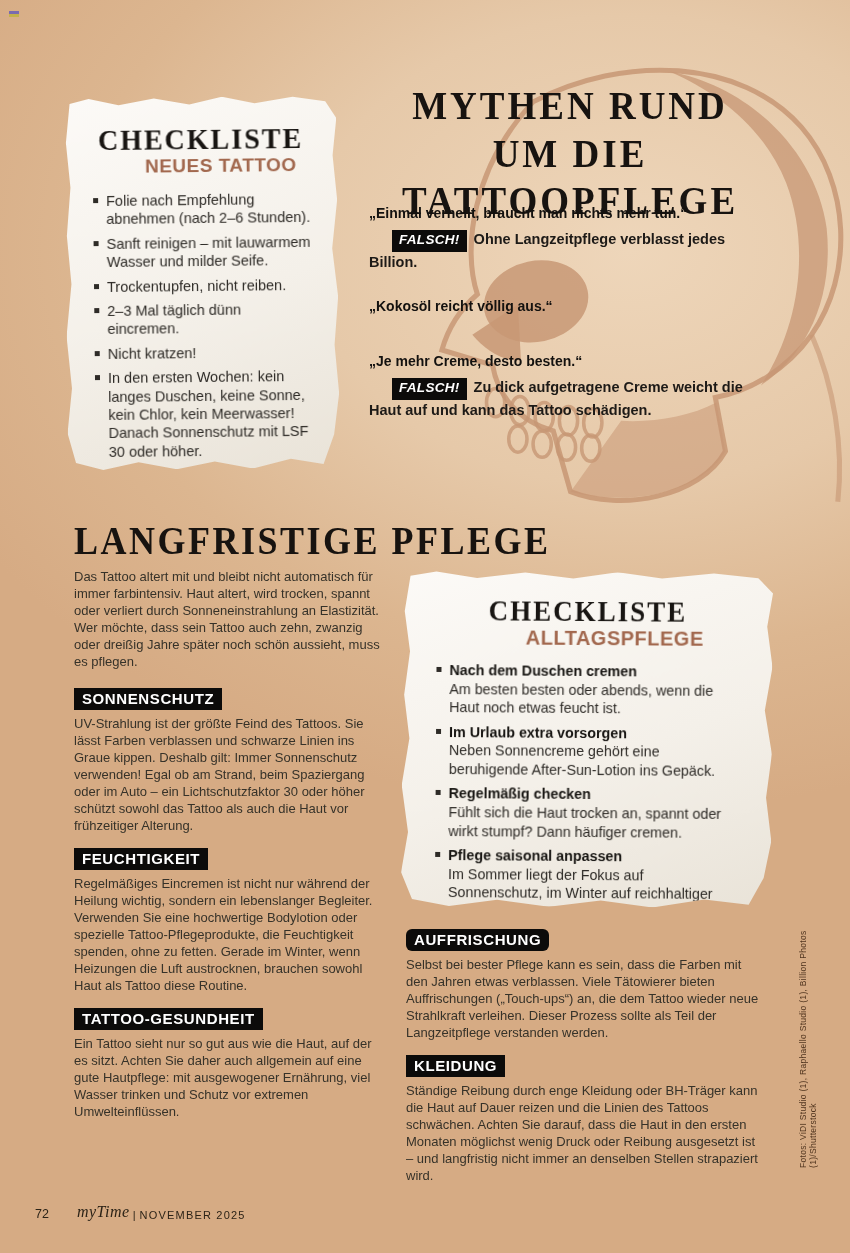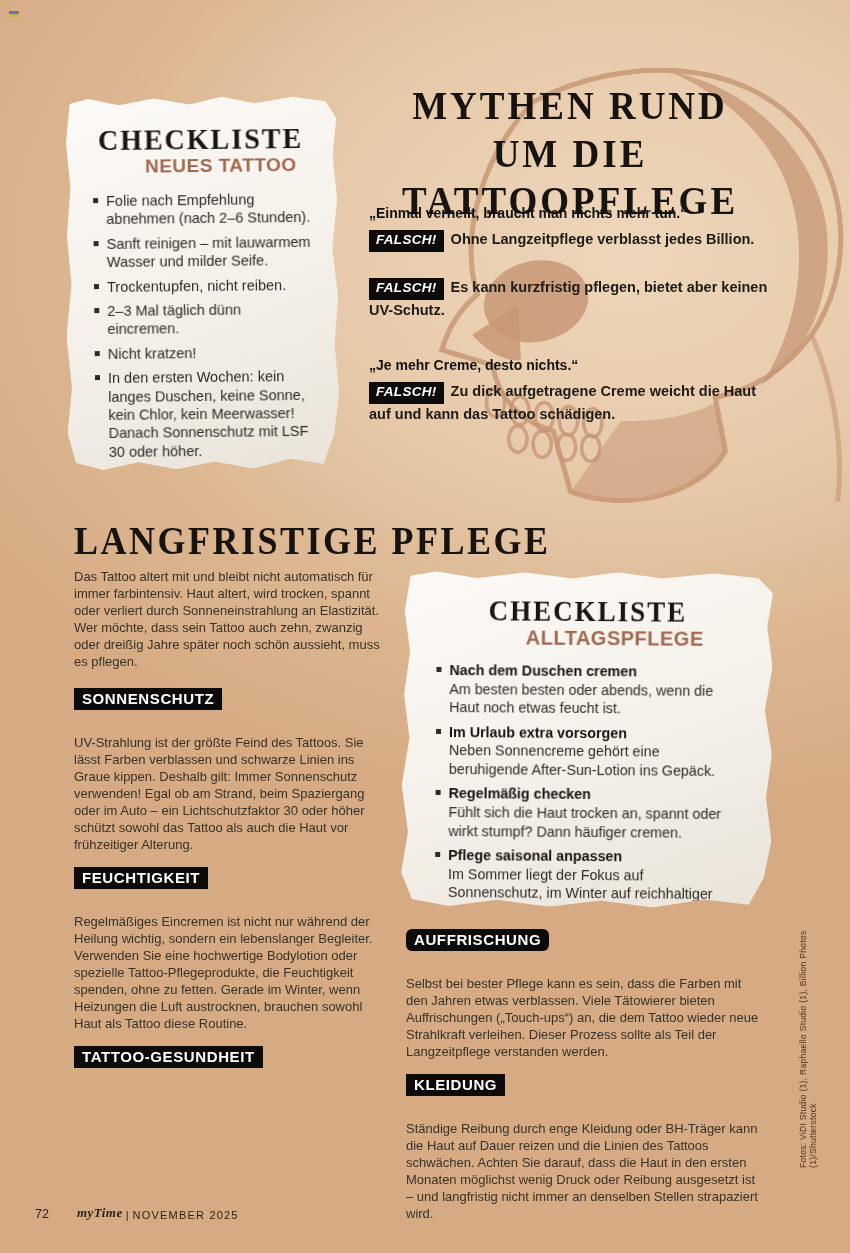--- a/index.html
+++ b/index.html
@@ -48,40 +48,40 @@
     color:#171310;text-align:center;transform:scaleY(1.06);
   }
   .myths{position:absolute;left:369px;top:204px;width:402px;z-index:2;}
   .myth{margin-bottom:25px;}
   .myth-quote{font-size:14px;font-weight:bold;line-height:1.32;color:#13110f;margin-bottom:7px;}
   .myth-answer{font-size:14.5px;font-weight:bold;line-height:1.38;color:#1d1a17;}
   .chip{
     display:inline-block;background:#0c0b0a;color:#fff;font-weight:bold;
   }
   .falsch{
-    font-style:italic;font-size:13.5px;padding:1px 7px 2px;margin-right:7px;letter-spacing:.3px;
+    font-style:italic;font-size:13.5px;padding:1px 7px 2px;margin-right:7px;letter-spacing:.3px;margin-left:23px;
   }
   
   .big-title{
     position:absolute;left:74px;top:518px;z-index:2;
     font-family:"Liberation Serif",serif;font-weight:bold;
     font-size:36px;letter-spacing:2.5px;color:#171310;
     transform:scaleY(1.1);transform-origin:left top;white-space:nowrap;
   }
   .col-left{position:absolute;left:74px;top:568px;width:312px;z-index:2;}
   .col-right{position:absolute;left:406px;top:925px;width:354px;z-index:2;}
   .body-text{font-size:13px;line-height:1.31;color:#363229;margin:0 0 14px;}
   .sec-label{
-    font-size:15px;letter-spacing:.6px;padding:2px 8px 3px;margin-bottom:24px;
+    font-size:15px;letter-spacing:.6px;padding:2px 8px 3px;margin-bottom:5px;
   }
   .section{margin-top:4px;}
   
   .footer{position:absolute;left:35px;bottom:32px;z-index:2;display:flex;align-items:flex-end;color:#2c2317;}
   .page-num{font-size:12.5px;margin-right:28px;}
-  .mag-logo{font-family:"Liberation Serif",serif;font-style:italic;font-weight:bold;font-size:13px;letter-spacing:.5px;}
+  .mag-logo{font-family:"Liberation Serif",serif;font-style:italic;font-weight:normal;font-size:16px;letter-spacing:.5px;}
   .footer-sep{margin:0 4px 0 3px;font-size:11px;}
   .footer-issue{font-size:11px;letter-spacing:1.2px;}
   .credits{
     position:absolute;right:32px;bottom:85px;height:300px;z-index:2;
     writing-mode:vertical-rl;transform:rotate(180deg);
     font-size:8.5px;color:#50351f;letter-spacing:.3px;
   }
   .print-mark{position:absolute;left:9px;top:11px;width:10px;height:6px;z-index:2;}
   .print-mark .a{height:3px;background:#7a6bb0;}
   .print-mark .b{height:3px;background:#c4b24a;}
@@ -138,24 +138,24 @@
     <div>UM DIE</div>
     <div>TATTOOPFLEGE</div>
   </div>
 
   <div class="myths">
     <div class="myth">
       <div class="myth-quote">„Einmal verheilt, braucht man nichts mehr tun.“</div>
       <div class="myth-answer"><span class="chip falsch">FALSCH!</span><span>Ohne Langzeitpflege verblasst jedes Billion.</span></div>
     </div>
     <div class="myth">
-      <div class="myth-answer"><span class="chip falsch">FALSCH!</span><span>Es kann kurzfristig pflegen, bietet aber keinen UV-Schutz.</span></div>
+      <div class="myth-quote">„Kokosöl reicht völlig aus.“</div>
     </div>
     <div class="myth" style="margin-top:36px;">
-      <div class="myth-quote">„Je mehr Creme, desto nichts.“</div>
+      <div class="myth-quote">„Je mehr Creme, desto besten.“</div>
       <div class="myth-answer"><span class="chip falsch">FALSCH!</span><span>Zu dick aufgetragene Creme weicht die Haut auf und kann das Tattoo schädigen.</span></div>
     </div>
   </div>
 
   <div class="big-title">LANGFRISTIGE PFLEGE</div>
 
   <div class="col-left">
     <p class="body-text" style="margin-bottom:18px;">Das Tattoo altert mit und bleibt nicht automatisch für immer farbintensiv. Haut altert, wird trocken, spannt oder verliert durch Sonneneinstrahlung an Elastizität. Wer möchte, dass sein Tattoo auch zehn, zwanzig oder dreißig Jahre später noch schön aussieht, muss es pflegen.</p>
 
     <div class="section">
@@ -163,20 +163,21 @@
       <p class="body-text">UV-Strahlung ist der größte Feind des Tattoos. Sie lässt Farben verblassen und schwarze Linien ins Graue kippen. Deshalb gilt: Immer Sonnenschutz verwenden! Egal ob am Strand, beim Spaziergang oder im Auto – ein Lichtschutzfaktor 30 oder höher schützt sowohl das Tattoo als auch die Haut vor frühzeitiger Alterung.</p>
     </div>
 
     <div class="section">
       <div class="chip sec-label" style="display:inline-block;text-align:center;">FEUCHTIGKEIT</div>
       <p class="body-text">Regelmäßiges Eincremen ist nicht nur während der Heilung wichtig, sondern ein lebenslanger Begleiter. Verwenden Sie eine hochwertige Bodylotion oder spezielle Tattoo-Pflegeprodukte, die Feuchtigkeit spenden, ohne zu fetten. Gerade im Winter, wenn Heizungen die Luft austrocknen, brauchen sowohl Haut als Tattoo diese Routine.</p>
     </div>
 
     <div class="section">
       <div class="chip sec-label" style="display:inline-block;">TATTOO-GESUNDHEIT</div>
+      <p class="body-text">Ein Tattoo sieht nur so gut aus wie die Haut, auf der es sitzt. Achten Sie daher auch allgemein auf eine gute Hautpflege: mit ausgewogener Ernährung, viel Wasser trinken und Schutz vor extremen Umwelteinflüssen.</p>
     </div>
   </div>
 
   <div class="paper" style="left:402px;top:572px;width:370px;height:335px;transform:rotate(.4deg);">
     <div class="paper-inner" style="padding:24px 30px 16px;">
       <div class="paper-title" style="font-size:27px;">CHECKLISTE</div>
       <div class="paper-sub" style="font-size:20px;padding-left:54px;">ALLTAGSPFLEGE</div>
       <ul class="check-list" style="font-size:14.3px;line-height:1.3;margin-top:12px;">
         <li>
           <span class="check-head">Nach dem Duschen cremen</span><br>

